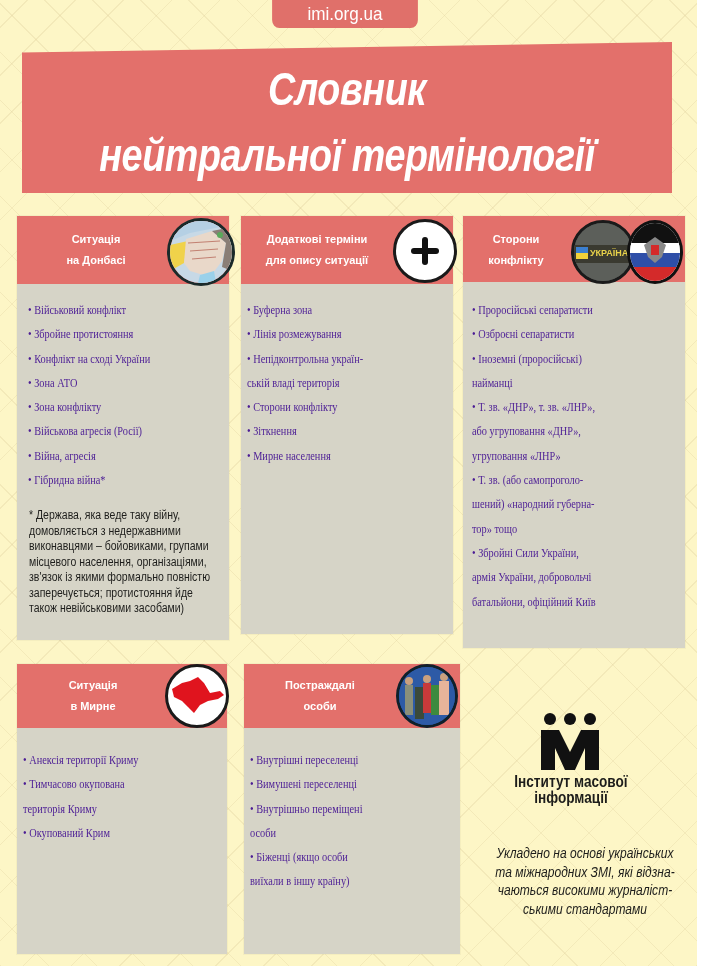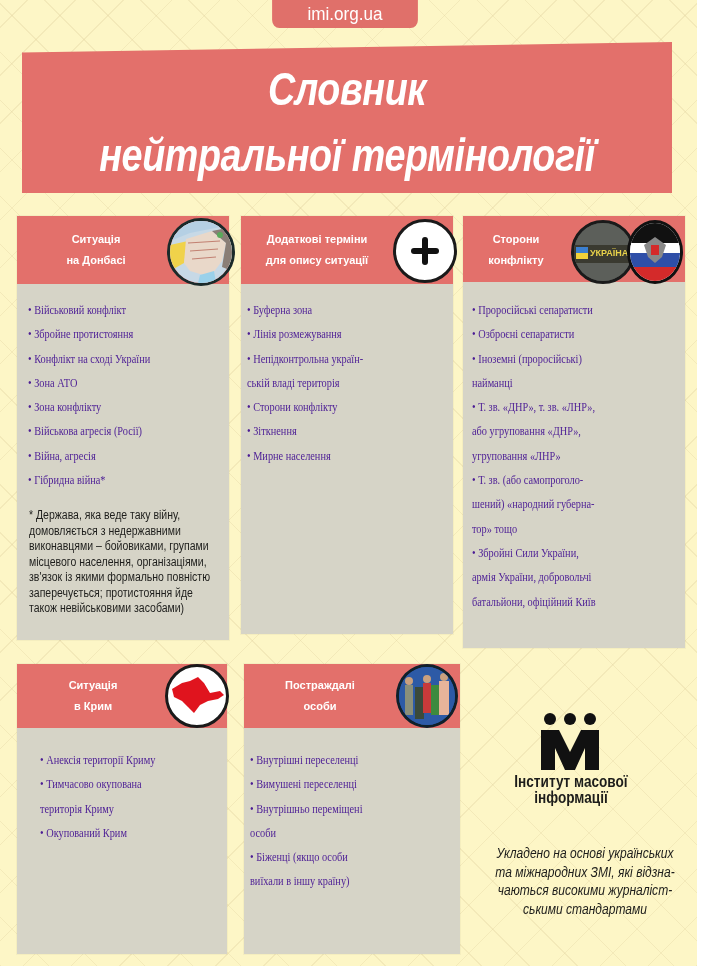--- a/index.html
+++ b/index.html
@@ -211,29 +211,29 @@
         <li><span class="narrow">армія України, добровольчі</span></li>
         <li><span class="narrow">батальйони, офіційний Київ</span></li>
       </ul>
     </div>
   </div>
 
   <div class="card" style="left:17px; top:664px; width:210px; height:290px;">
     <div class="card-head" style="height:64px;">
       <div class="ht" style="left:0; top:11px; width:152px;">
         <span>Ситуація</span>
-        <span>в Крим</span>
+        <span>в Мирне</span>
       </div>
     </div>
     <div class="badge" style="left:148px; top:0px; width:64px; height:64px; background:#ffffff; border-color:#1a1a1a;">
       <svg width="58" height="58" viewBox="0 0 58 58">
         <path d="M4 22 L14 16 L22 14 L30 10 L36 16 L42 26 L52 24 L56 28 L50 32 L40 34 L32 38 L26 46 L20 40 L14 34 L6 30Z" fill="#e0141e"></path>
       </svg>
     </div>
-    <div class="card-body" style="top:84px; padding-left:23px;">
+    <div class="card-body" style="top:84px; padding-left:6px;">
       <ul>
         <li><span class="narrow">• Анексія території Криму</span></li>
         <li><span class="narrow">• Тимчасово окупована</span></li>
         <li><span class="narrow">територія Криму</span></li>
         <li><span class="narrow">• Окупований Крим</span></li>
       </ul>
     </div>
   </div>
 
   <div class="card" style="left:244px; top:664px; width:216px; height:290px;">

